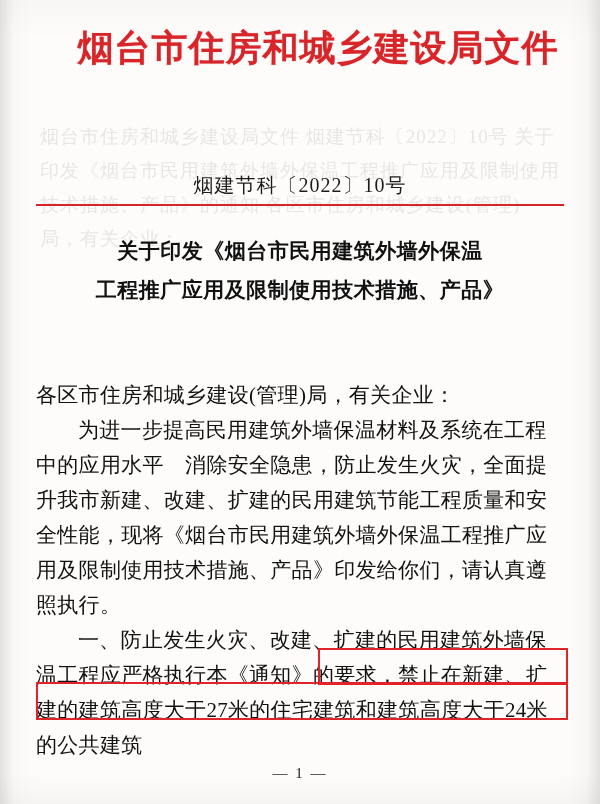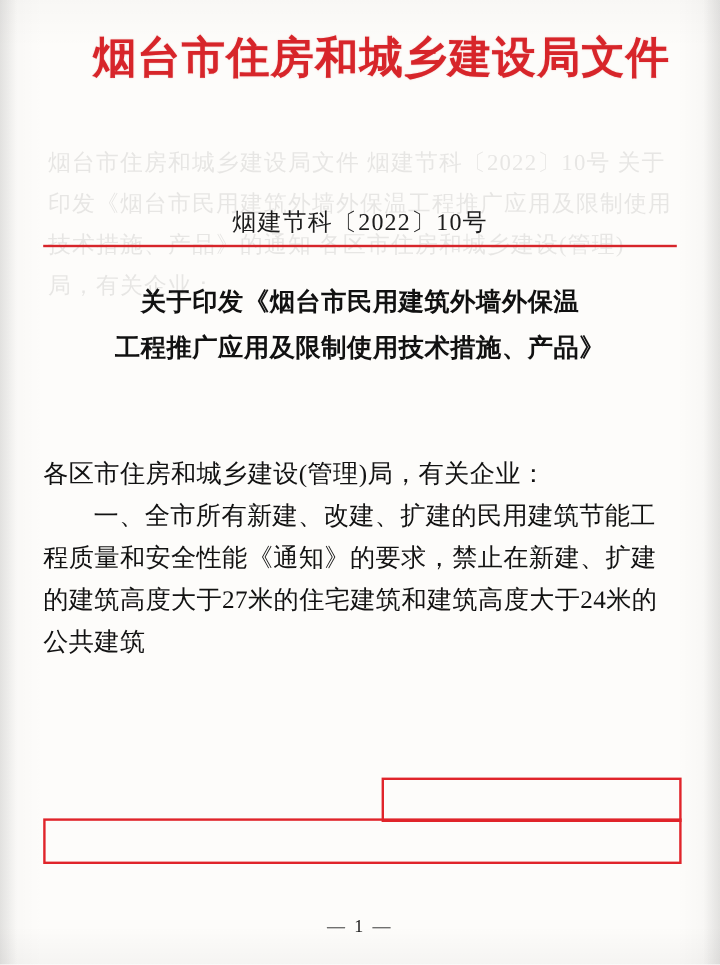--- a/index.html
+++ b/index.html
@@ -160,20 +160,21 @@
 
   <div class="red-rule"></div>
 
   <div class="subject">
     <span class="line">关于印发《烟台市民用建筑外墙外保温</span>
     <span class="line">工程推广应用及限制使用技术措施、产品》</span>
   </div>
 
   <div class="body">
     <p>各区市住房和城乡建设(管理)局，有关企业：</p>
-    <p class="indent2">一、全市所有新建、改建、扩建的民用建筑节能工程质量和安全性能《通知》的要求，禁止在新建、扩建的建筑高度大于27米的住宅建筑和建筑高度大于24米的公共建筑</p>
+    <p class="indent2">为进一步提高民用建筑外墙保温材料及系统在工程中的应用水平　消除安全隐患，防止发生火灾，全面提升我市新建、改建、扩建的民用建筑节能工程质量和安全性能，现将《烟台市民用建筑外墙外保温工程推广应用及限制使用技术措施、产品》印发给你们，请认真遵照执行。</p>
+    <p class="indent2">一、防止发生火灾、改建、扩建的民用建筑外墙保温工程应严格执行本《通知》的要求，禁止在新建、扩建的建筑高度大于27米的住宅建筑和建筑高度大于24米的公共建筑</p>
   </div>
 
   <div class="highlight-box hl1"></div>
   <div class="highlight-box hl2"></div>
 
   <div class="page-number">— 1 —</div>
 </div>
 
 </body></html>

